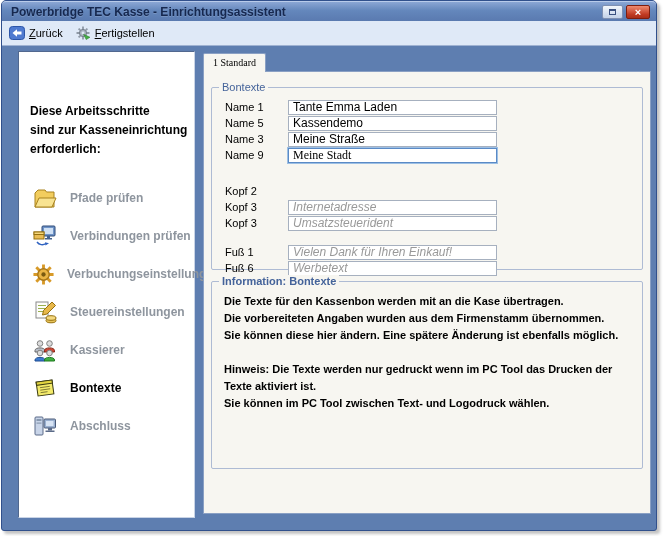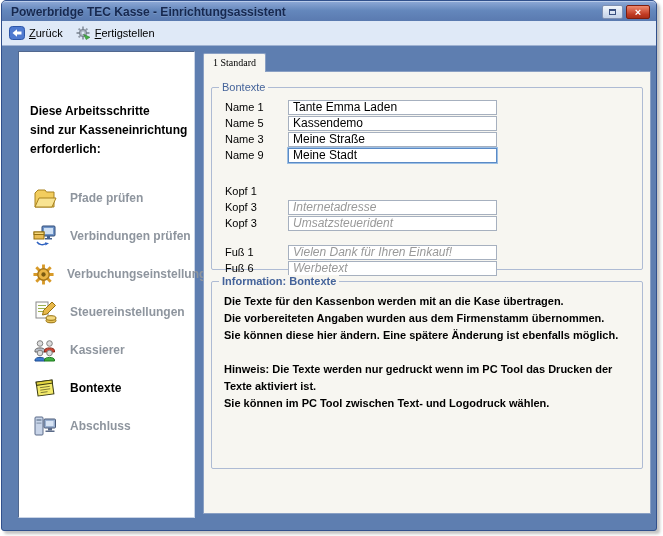--- a/index.html
+++ b/index.html
@@ -105,21 +105,21 @@
   .frow { display:flex; align-items:center; height:16px; padding-left:13px; }
   .frow label { width:63px; font-size:11px; color:#000; }
   .frow input {
     width:209px; height:15px;
     border:1px solid #a6b0bf;
     background:#fff; color:#000;
     font-family:"Liberation Sans", sans-serif; font-size:12px;
     padding:0 4px;
   }
   .frow input::placeholder { color:#999; font-style:italic; opacity:1; }
-  .frow input.focused { border:1px solid #5a8ac6; outline:1px solid #9cbfe4; }
+  .frow input.focused { border:1px solid #5a8ac6; outline:1px solid #9cbfe4;font-family:Liberation Serif, serif; }
   .gap20 { height:20px; } .gap13 { height:13px; }
   .gb-info { margin-top:11px; height:188px; padding:11px 10px 0 12px;font-weight:bold; }
   .gb-info p { font-size:11px; color:#000; line-height:17px; min-height:17px; margin:0; }
 </style>
 </head>
 <body>
 
 <div class="window">
 
   <div class="titlebar">
@@ -278,21 +278,21 @@
         <div class="frow">
           <label>Name 3</label>
           <input type="text" value="Meine Straße" style="">
         </div>
         <div class="frow">
           <label>Name 9</label>
           <input type="text" class="focused" value="Meine Stadt" style="">
         </div>
         <div class="gap20"></div>
         <div class="frow">
-          <label>Kopf 1</label>
+          <label>Kopf 2</label>
         </div>
         <div class="frow">
           <label>Kopf 3</label>
           <input type="text" placeholder="Internetadresse" style="">
         </div>
         <div class="frow">
           <label>Kopf 3</label>
           <input type="text" placeholder="Umsatzsteuerident" style="">
         </div>
         <div class="gap13"></div>

